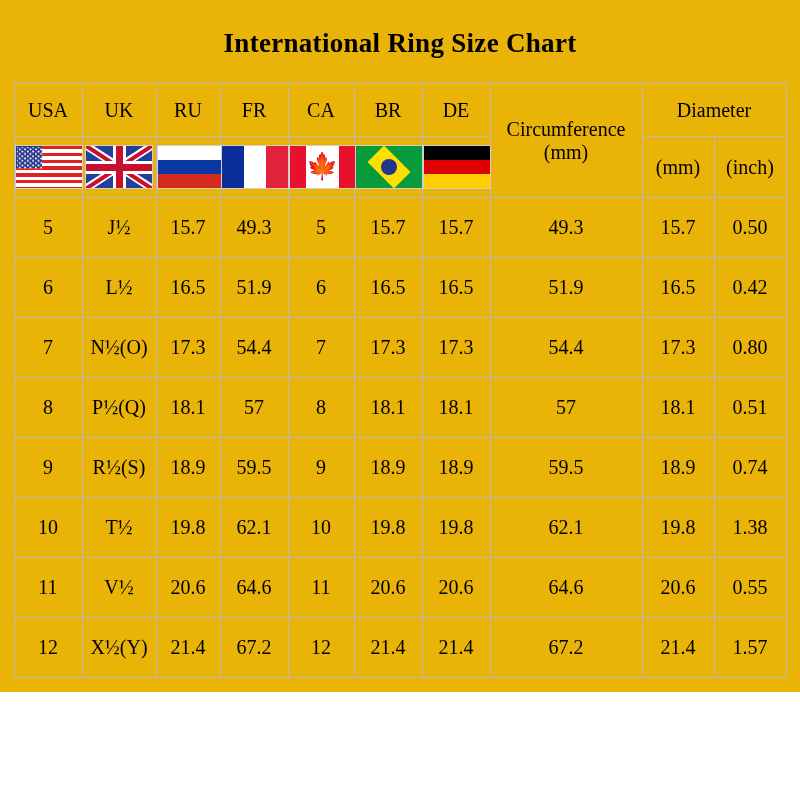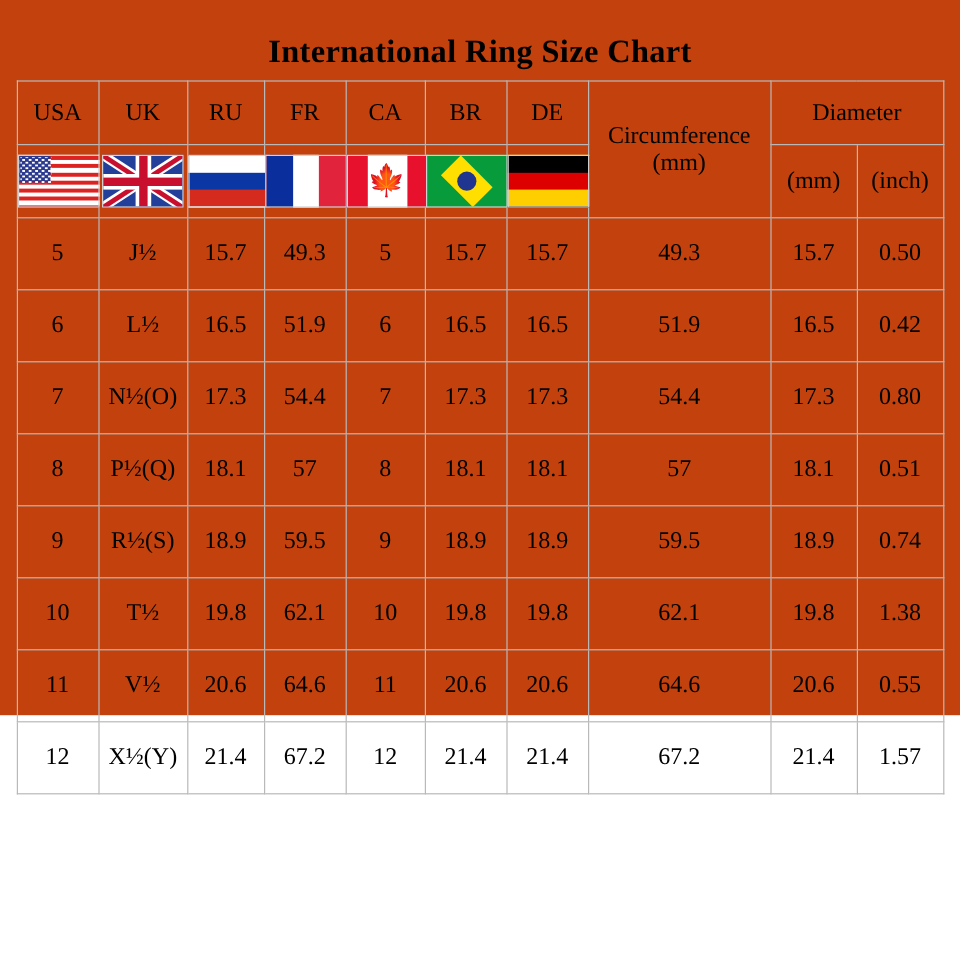--- a/index.html
+++ b/index.html
@@ -10,39 +10,39 @@
   body {
     width: 800px;
     height: 800px;
     font-family: "Liberation Serif", serif;
     color: #000000;
     overflow: hidden;
   }
   .page {
     position: relative;
     width: 800px;
-    height: 596px;
-    background: #c2410c;
+    height: 692px;
+    background: #eab308;
     box-sizing: border-box;
   }
   .title {
     text-align: center;
     font-family: "Liberation Serif", serif;
     font-size: 27px;
     font-weight: bold;
     letter-spacing: 0.3px;
     padding-top: 28px;
     padding-bottom: 8px;
     color: #000000;
   }
   table.chart {
     border-collapse: collapse;
     table-layout: fixed;
     width: 772px;
-    margin: 0 auto;
+    margin: 16px auto;
   }
   table.chart td, table.chart th {
     border: 1px solid #b9b9b9;
     text-align: center;
     vertical-align: middle;
     font-family: "Liberation Serif", serif;
     font-size: 20px;
     font-weight: normal;
     color: #000000;
     padding: 0;

